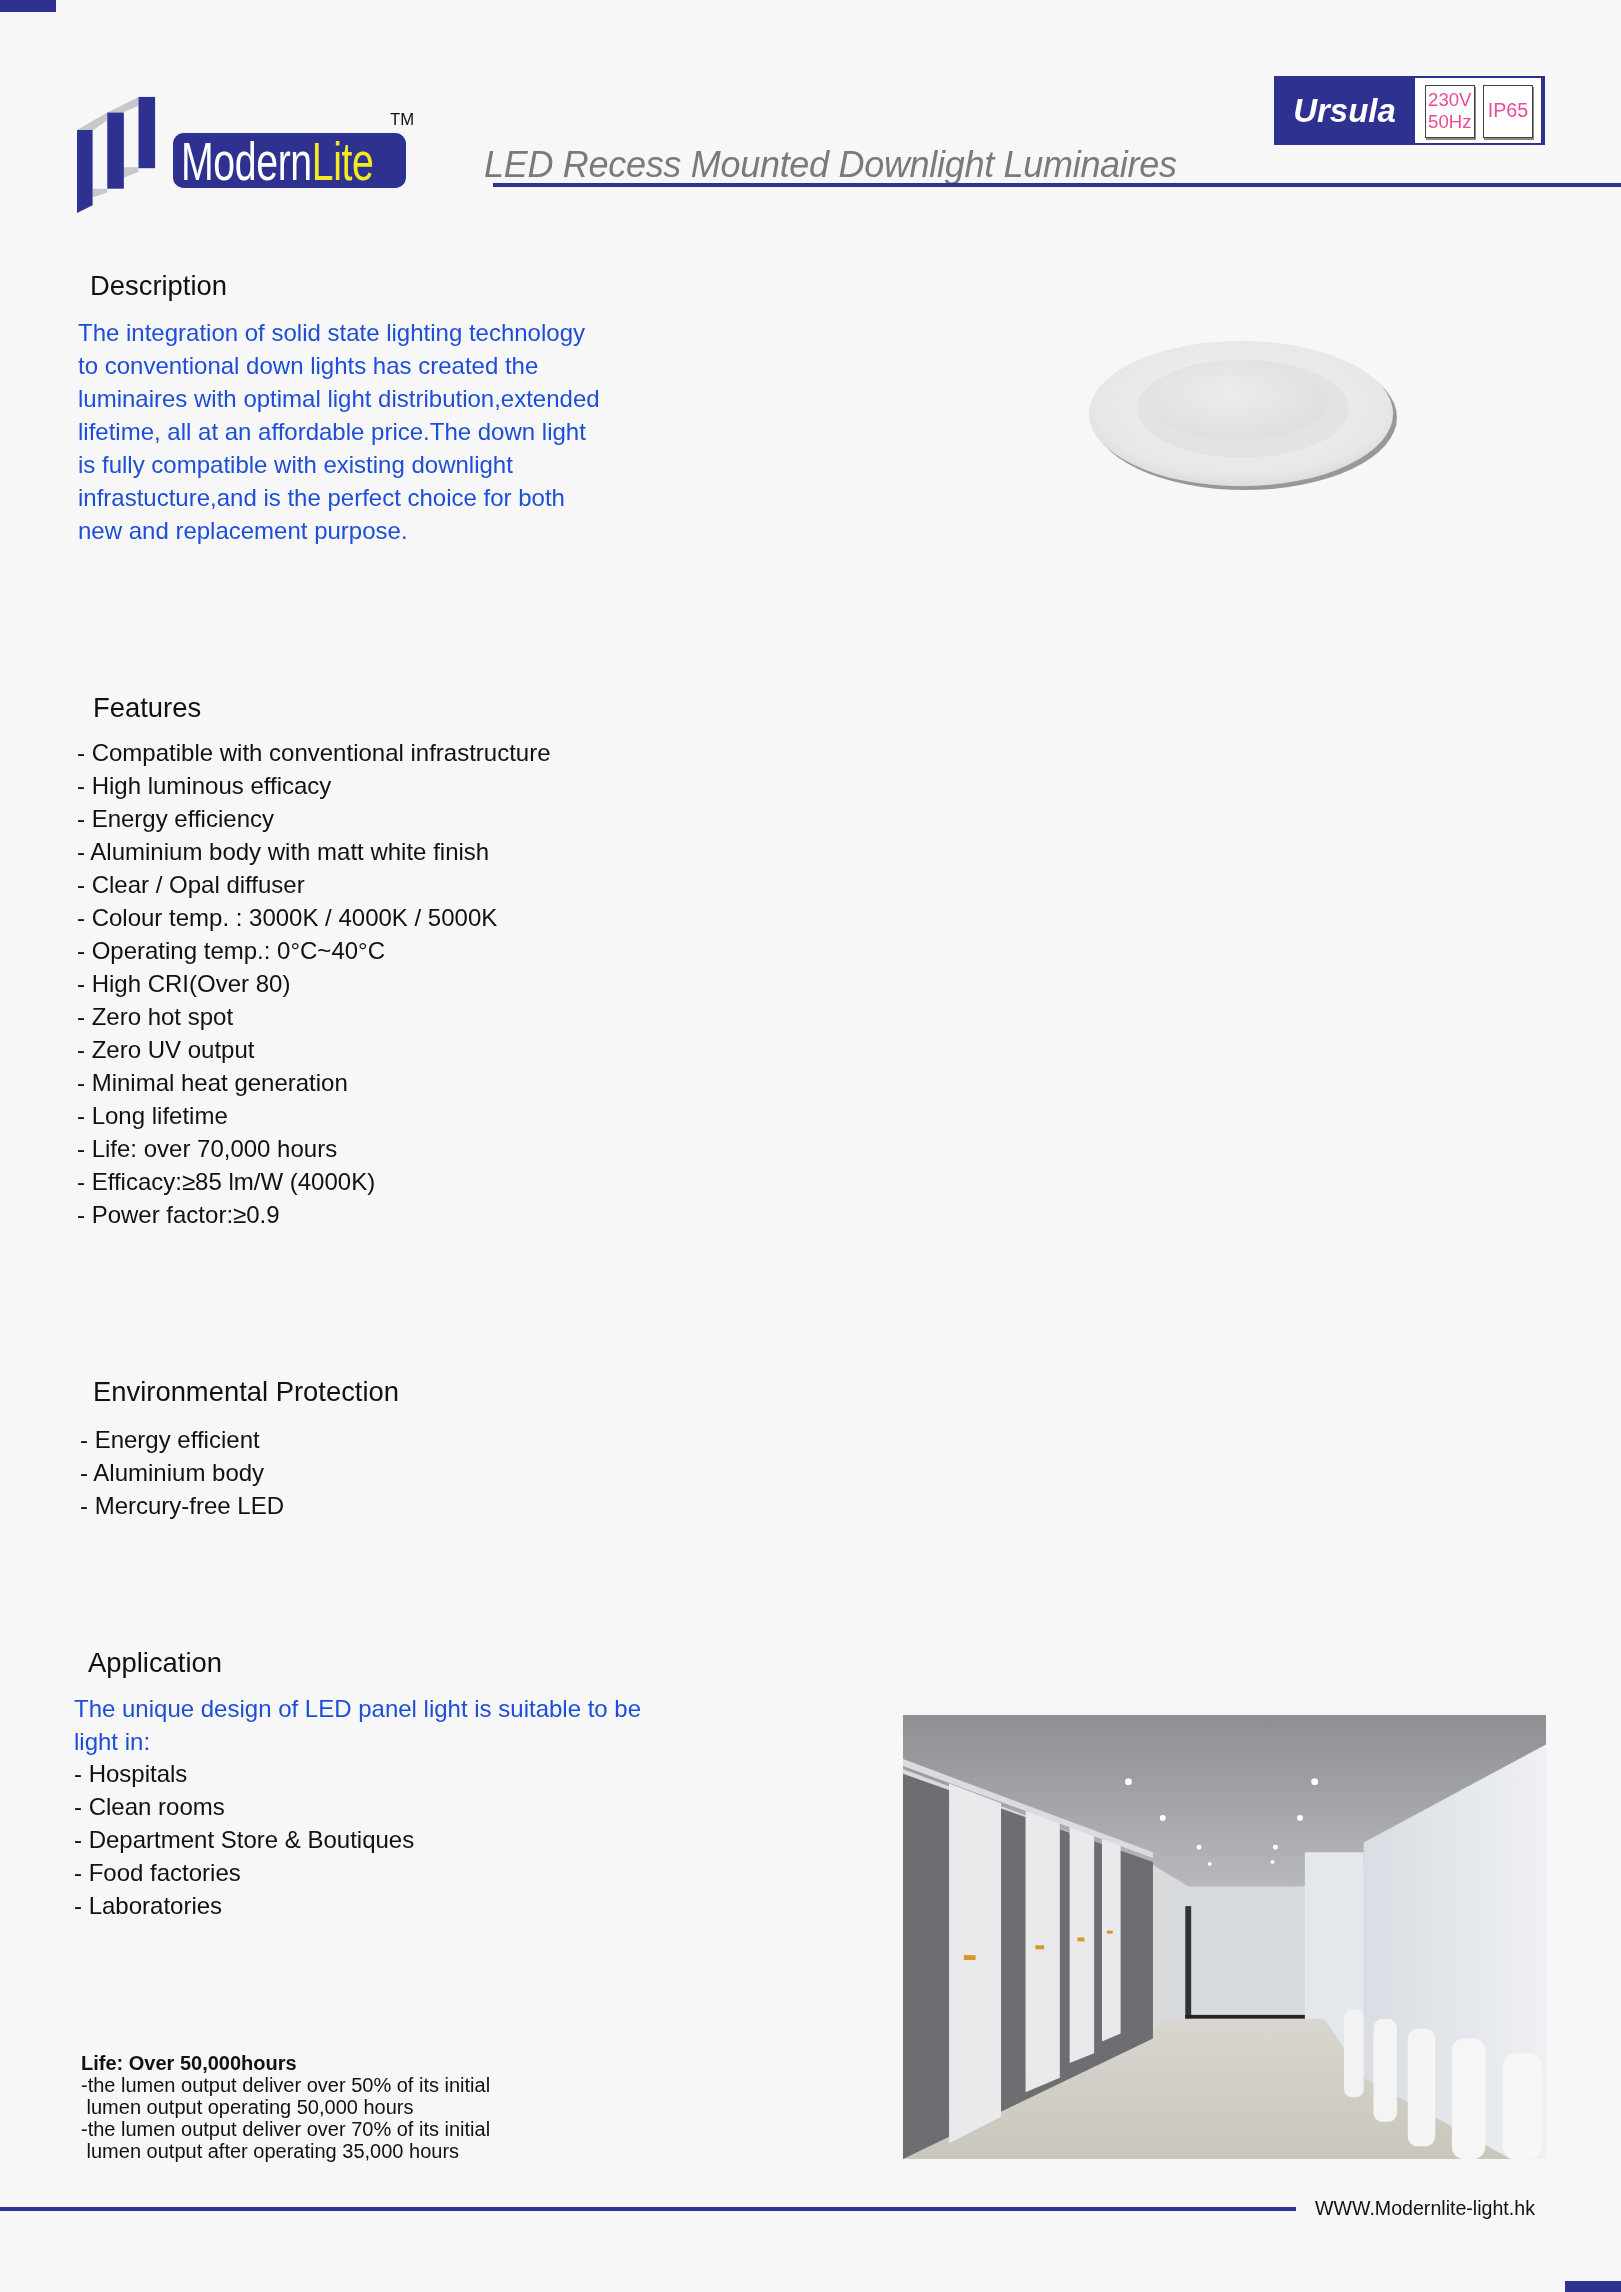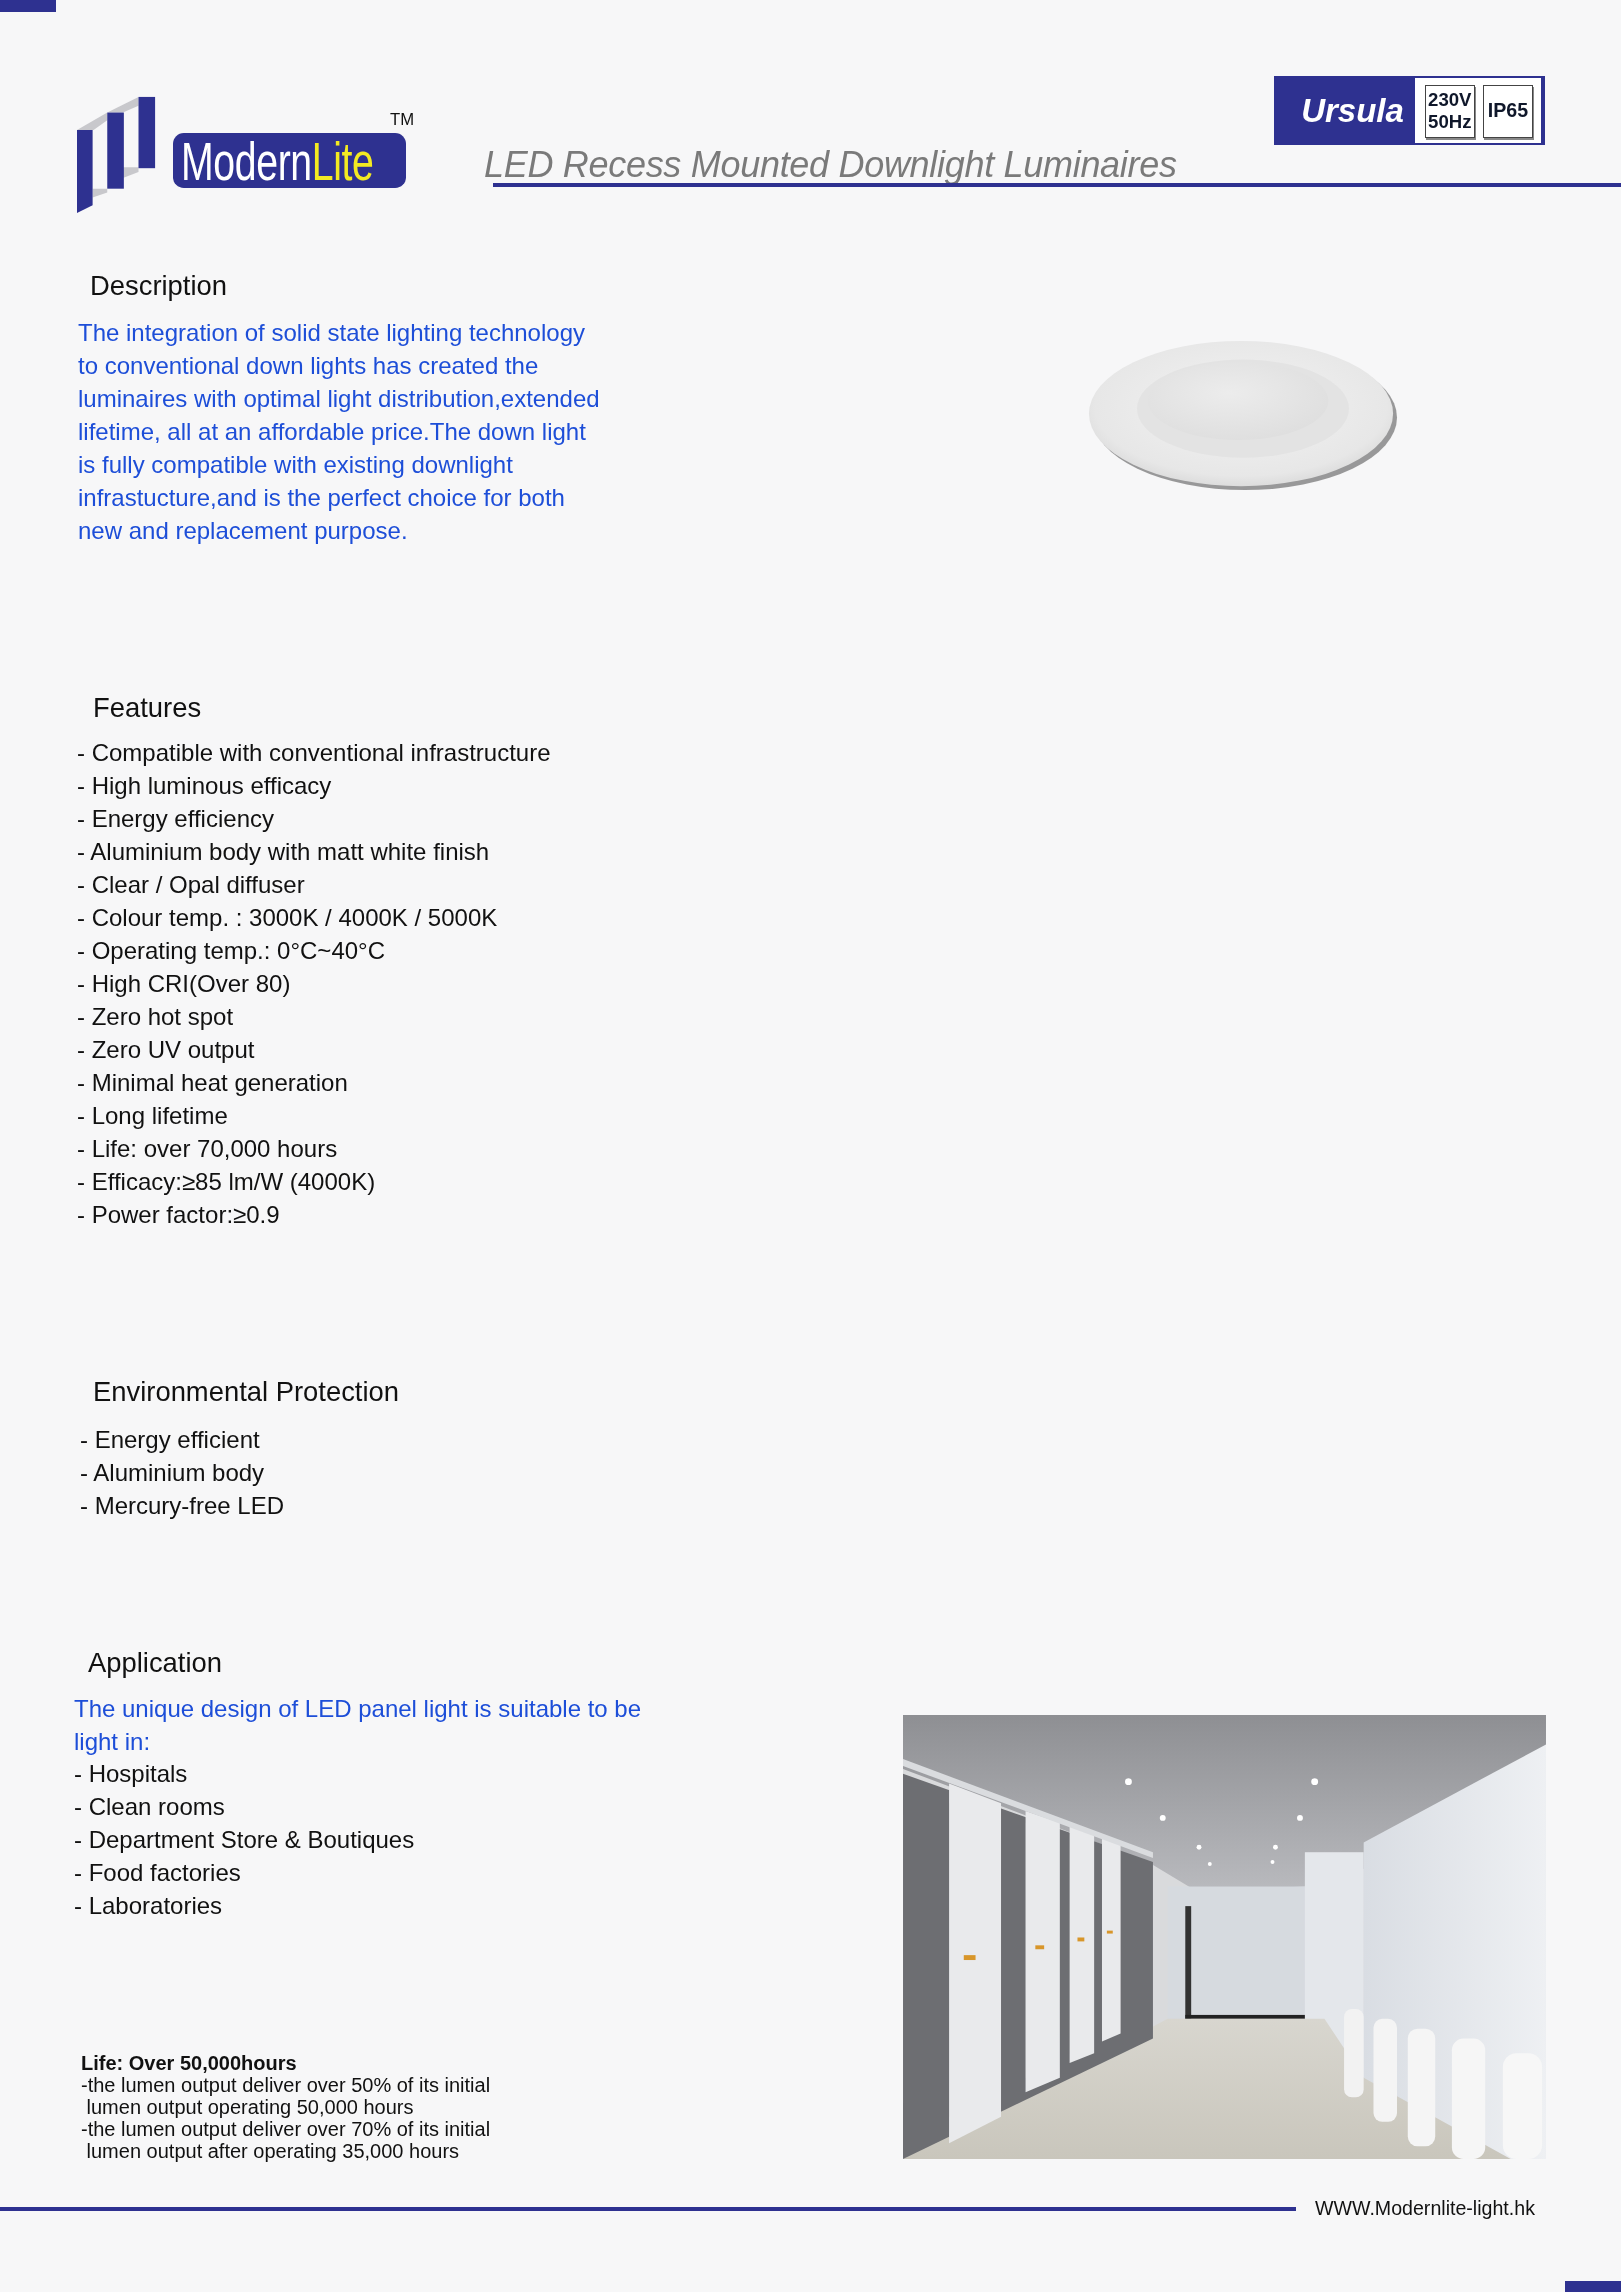--- a/index.html
+++ b/index.html
@@ -25,27 +25,27 @@
   
   .doc-title {
     position:absolute; left:484px; top:144px; font-size:36px; font-style:italic;
     color:#7a7a7a; white-space:nowrap; letter-spacing:-0.3px;
   }
   .header-rule { position:absolute; left:493px; top:183px; width:1128px; height:3.9px; background:#2e3190; }
   
   .badge { position:absolute; left:1274px; top:76px; width:271px; height:69px; background:#2e3190; }
   .badge-name {
     position:absolute; left:0; top:0; width:141px; height:69px; line-height:69px;
-    text-align:center; color:#fff; font-weight:bold; font-style:italic; font-size:33px;padding-left:8px;
+    text-align:center; color:#fff; font-weight:bold; font-style:italic; font-size:33px;
   }
   .badge-panel { position:absolute; left:141px; top:2px; width:126px; height:65px; background:#fff; }
   .spec-box {
     position:absolute; top:6.9px; height:53px; background:#fff;
     border:1.5px solid #444; box-shadow:1px 2px 0 #888;
-    font-weight:bold; color:#0f172a; text-align:center; box-sizing:border-box;
+    font-weight:normal; color:#ec4899; text-align:center; box-sizing:border-box;
   }
   .spec-box.volt { left:9.8px; width:50px; font-size:18.6px; line-height:22.5px; padding-top:2.9px; }
   .spec-box.ip { left:68px; width:50px; font-size:19.6px; line-height:49px; }
   
   .h2 { position:absolute; font-size:27.4px; color:#111; white-space:nowrap;margin-left:15px; }
   .para { position:absolute; font-size:24px; line-height:33px; color:#1d4ed8; }
   .para div { white-space:nowrap; }
   .list { position:absolute; margin:0; padding:0; list-style:none; font-size:24px; line-height:33px; }
   .list li { white-space:nowrap; }
   

